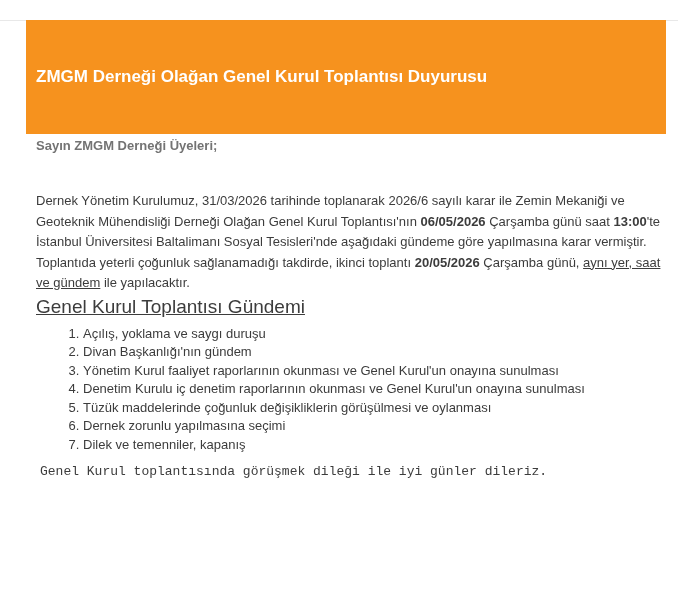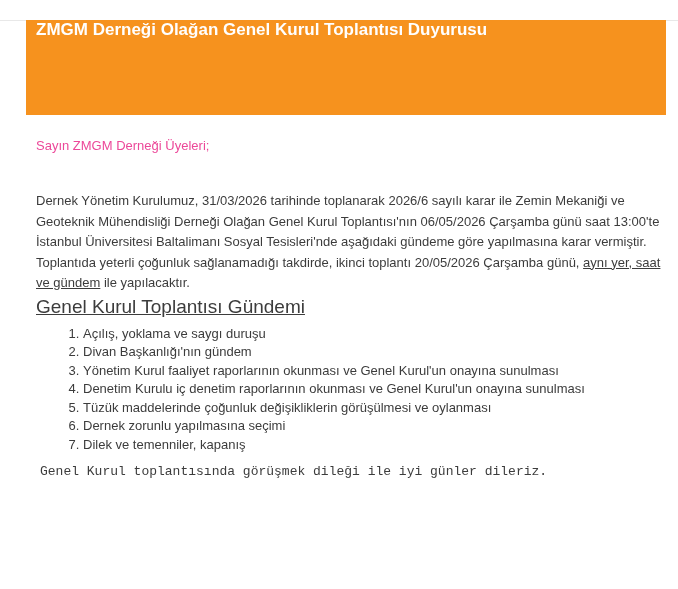--- a/index.html
+++ b/index.html
@@ -15,49 +15,49 @@
   }
   .top-rule {
     position: absolute;
     top: 20px; left: 0;
     width: 678px; height: 1px;
     background: var(--divider, #e8e8e8);
   }
   .banner {
     position: absolute;
     top: 20px; left: 26px;
-    width: 640px; height: 95px;
+    width: 640px; height: 114px;
     background: var(--banner-bg, #f6921e);
     display: flex;
-    align-items: flex-start;
+    align-items: center;
   }
   .banner h1 {
     margin: 0;
     padding-left: 10px;
     font-size: 17px;
     font-weight: 700;
     color: var(--banner-text, #ffffff);
   }
   .content {
     position: absolute;
     top: 115px; left: 36px;
     width: 630px;
   }
   .greeting {
     margin: 20px 0 0 0;
-    font-weight: 400;
-    color: #ec4899;
+    font-weight: 700;
+    color: #737373;
     line-height: 21px;
   }
   .para {
     margin: 35px 0 0 0;
     line-height: 20.5px;
   }
   .para.second { margin-top: 13px; }
-  .para .b { font-weight: 400; }
+  .para .b { font-weight: 700; }
   .para .u { text-decoration: underline; }
   .agenda-heading {
     margin: 3px 0 0 0;
     font-size: 19px;
     font-weight: 400;
     text-decoration: underline;
     line-height: 20px;
   }
   .agenda-list {
     margin: 8px 0 0 0;

